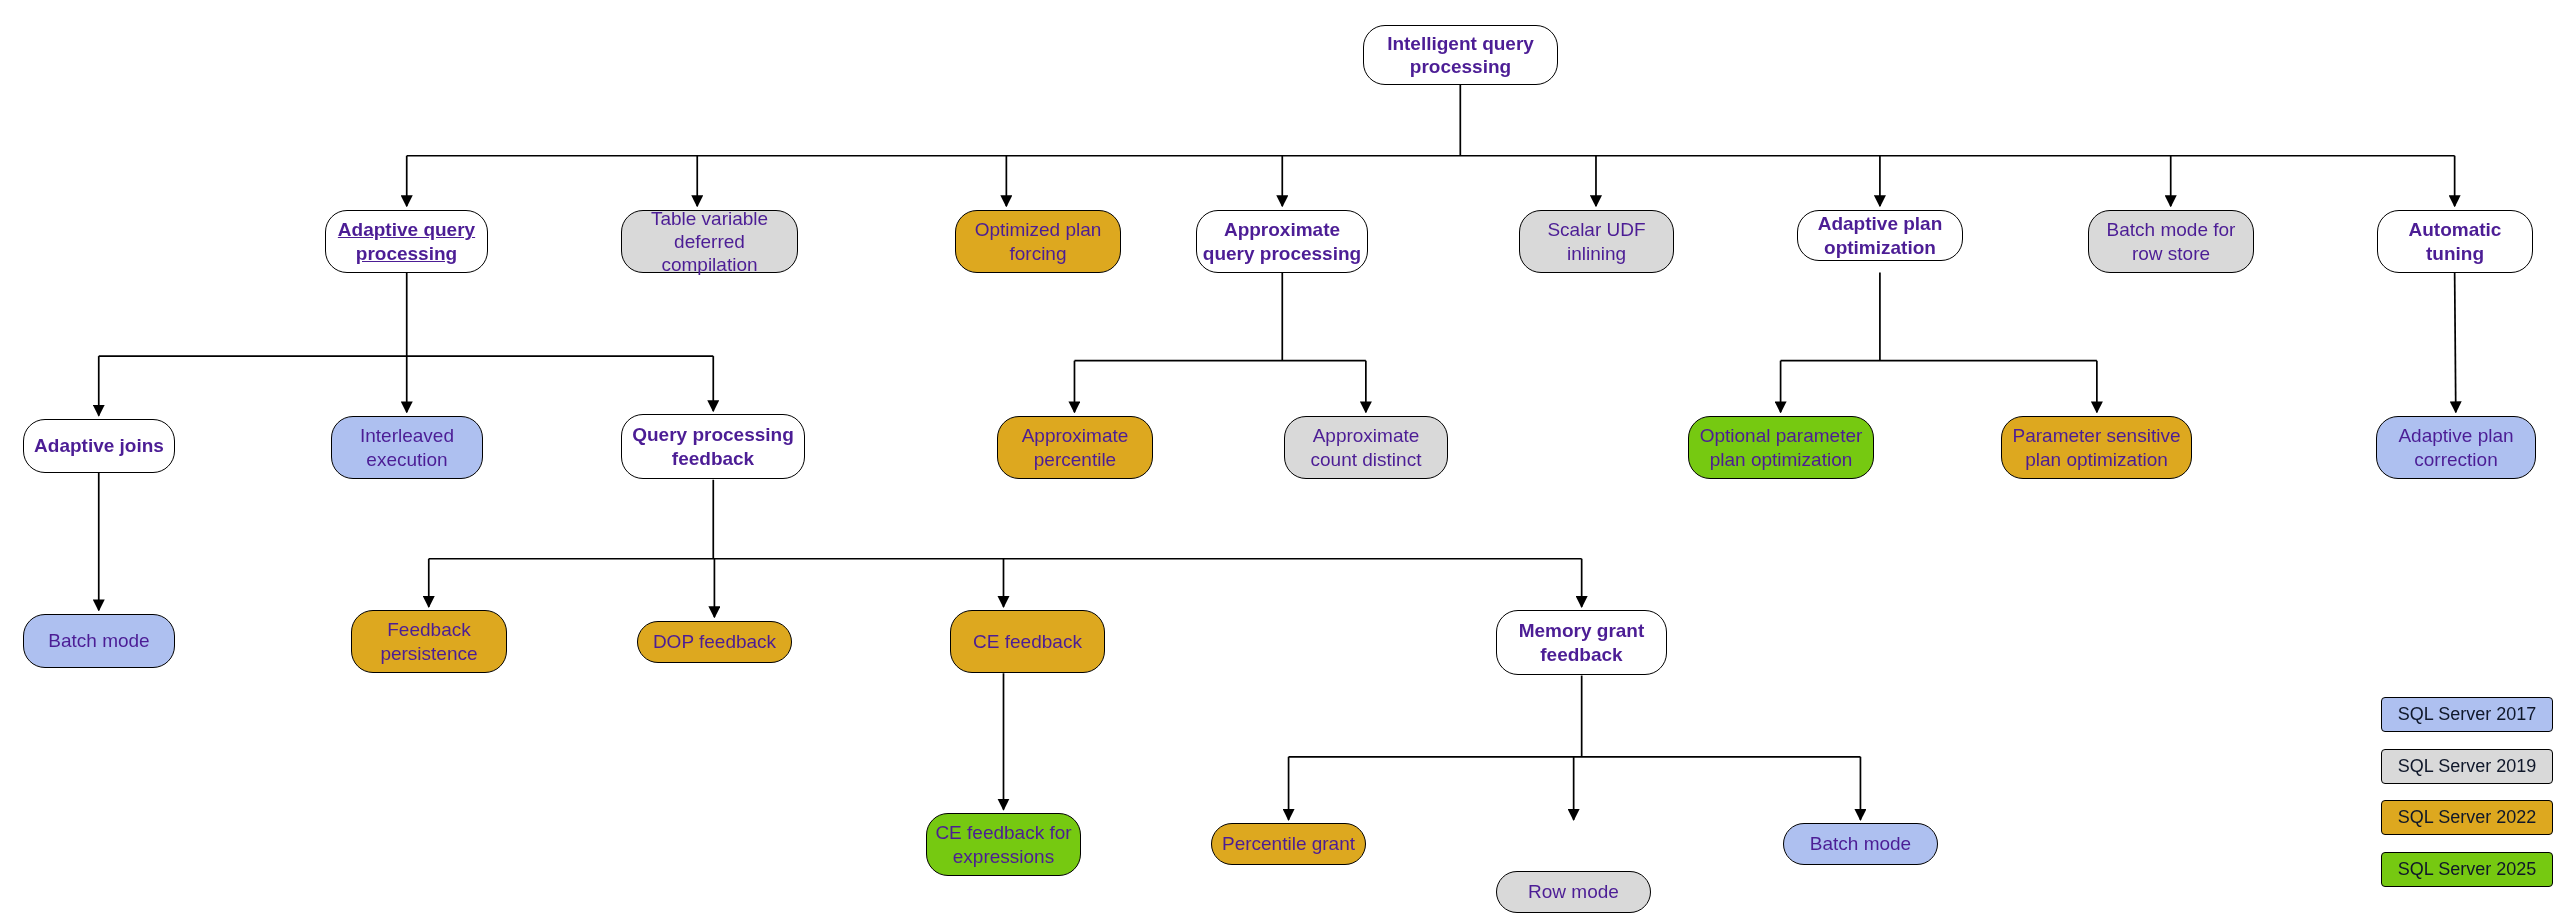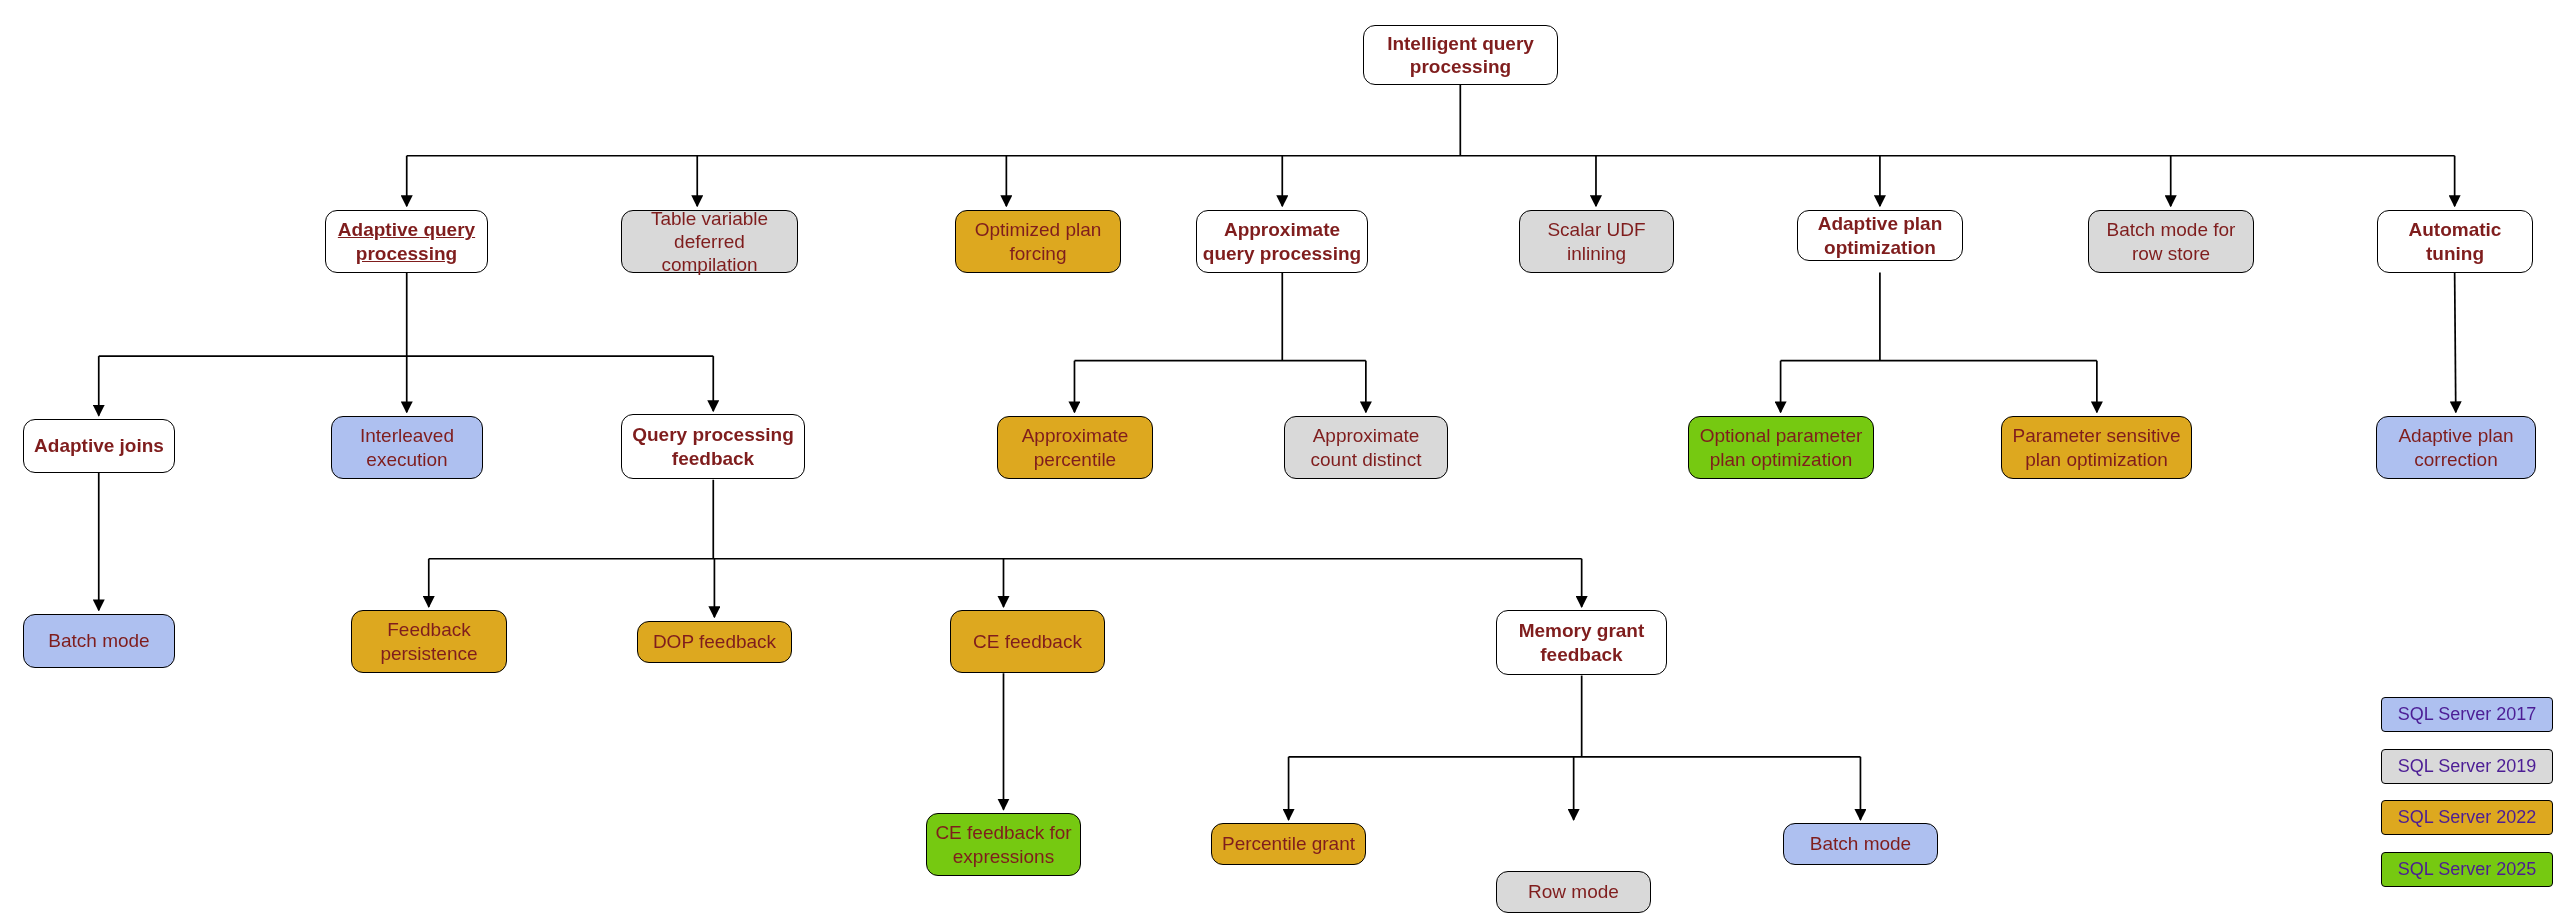--- a/index.html
+++ b/index.html
@@ -19,44 +19,44 @@
     position: absolute;
     left: 0; top: 0;
     width: 2576px;
     height: 916px;
     pointer-events: none;
   }
   .node {
     position: absolute;
     box-sizing: border-box;
     border: 1.7px solid #000000;
-    border-radius: 12px;
+    border-radius: 22px;
     background: #ffffff;
     display: flex;
     align-items: center;
     justify-content: center;
     text-align: center;
-    color: #7f1d1d;
+    color: #4c1d95;
     font-size: 19px;
     line-height: 1.22;
     padding: 2.3px 5.7px;
     white-space: pre-line;
     z-index: 2;
   }
   .node.bold { font-weight: bold; }
   .legend-item {
     position: absolute;
     box-sizing: border-box;
     border: 1.7px solid #000000;
     border-radius: 4px;
     display: flex;
     align-items: center;
     justify-content: center;
     text-align: center;
-    color: #4c1d95;
+    color: #0f172a;
     font-size: 18px;
     z-index: 2;
   }
 </style>
 </head>
 <body>
 
 <div id="canvas">
   <svg id="edges" viewBox="0 0 4500 1600" xmlns="http://www.w3.org/2000/svg">
     <defs>

